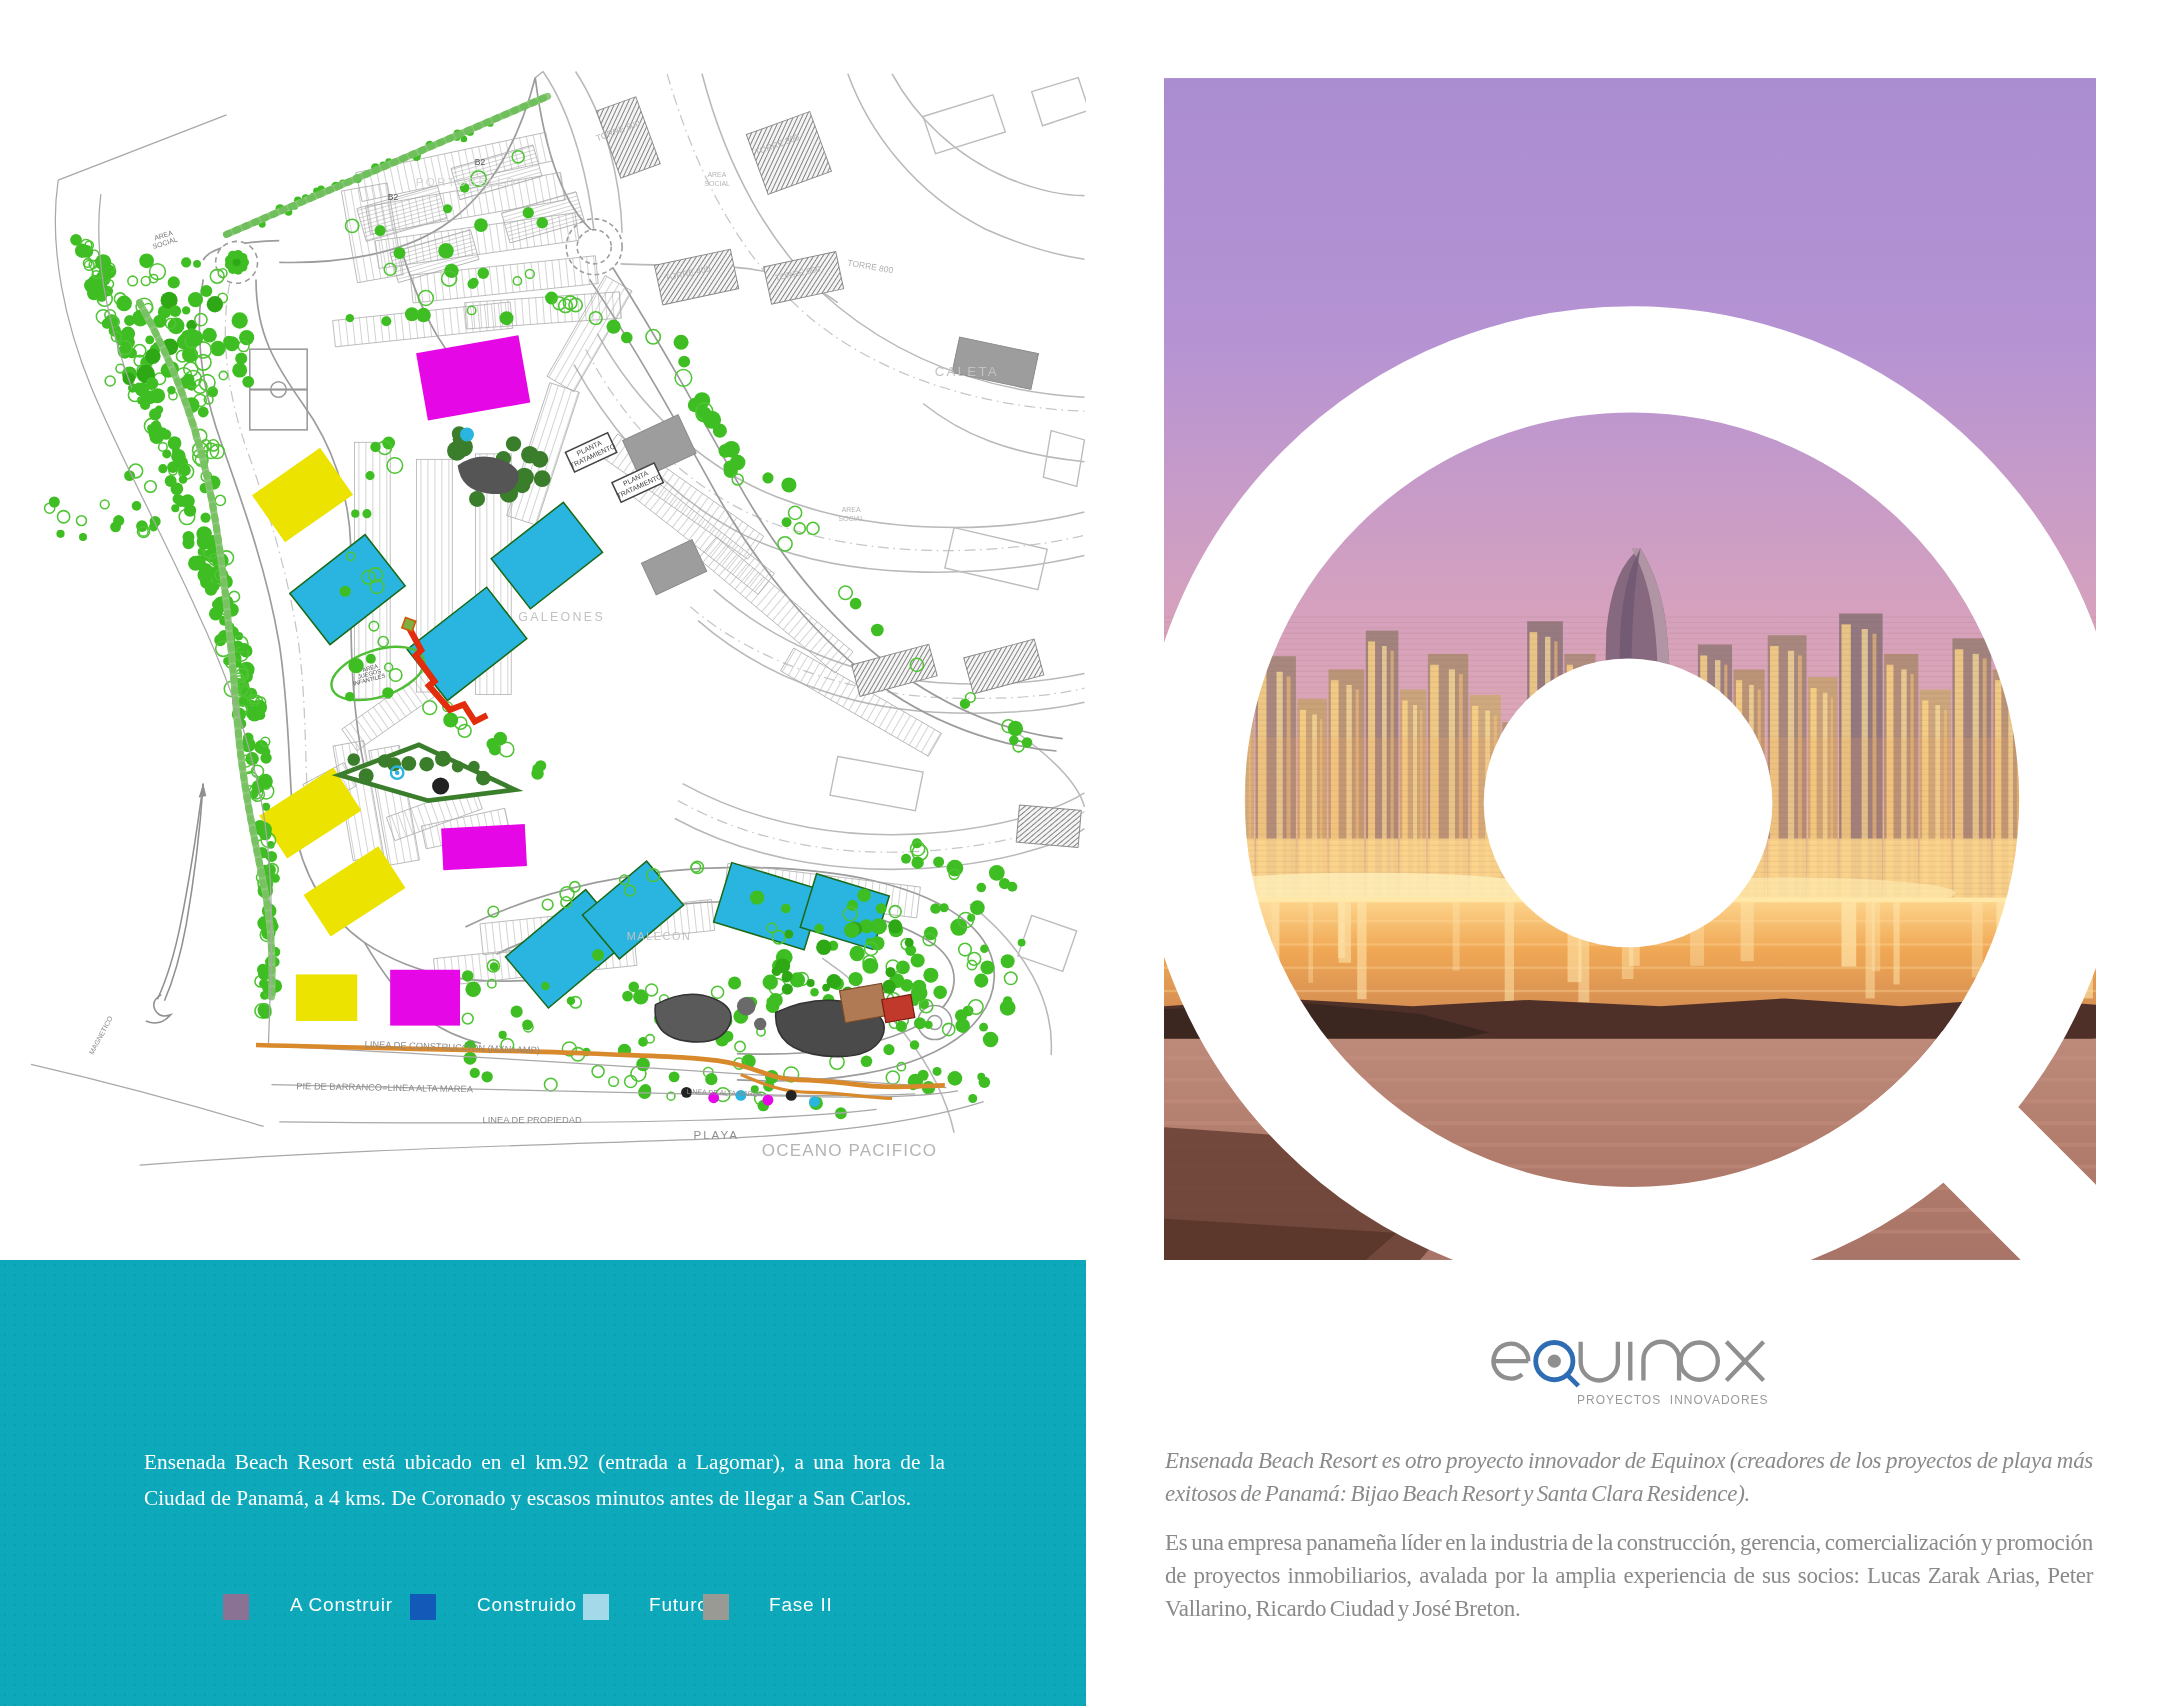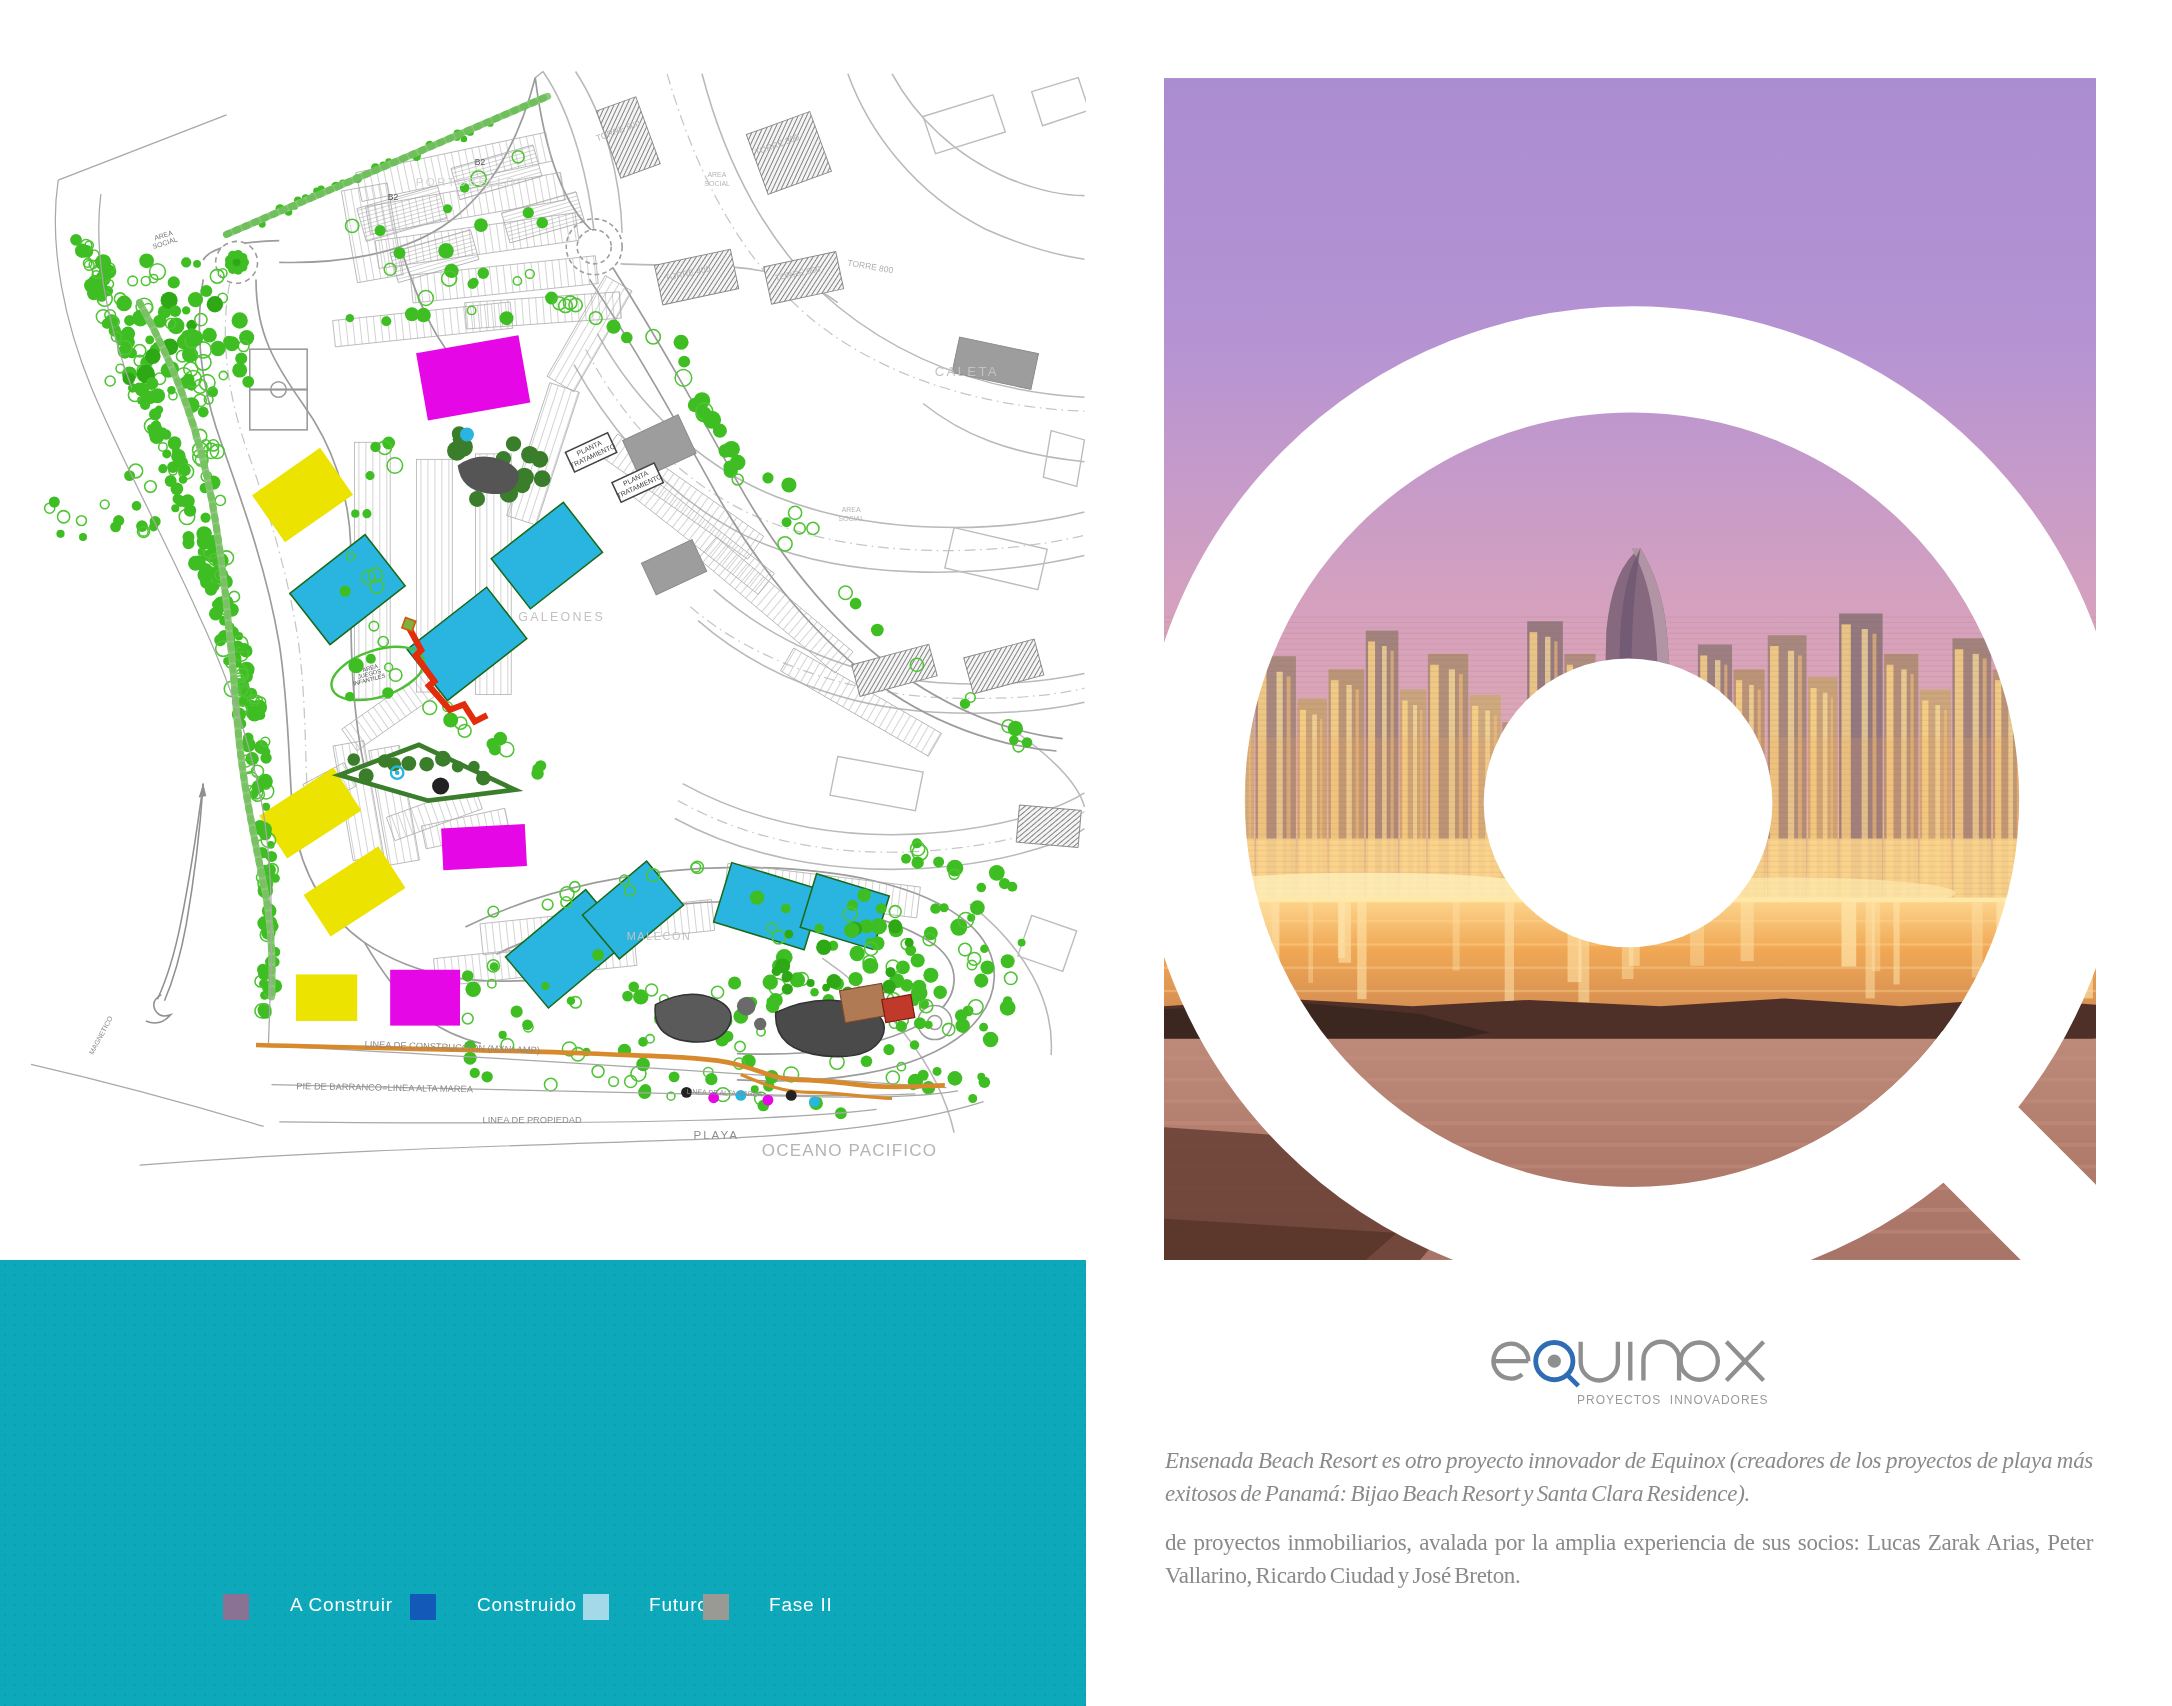--- a/index.html
+++ b/index.html
@@ -1058,20 +1058,24 @@
         <text x="622" y="1448" font-size="12" fill="#8a8a8a">LINEA  DE  PROPIEDAD</text>
         <text x="894" y="1468" font-size="15" letter-spacing="2.5" fill="#8f8f8f">PLAYA</text>
         <text x="982" y="1490" font-size="22" letter-spacing="1.5" fill="#b4b4b4">OCEANO  PACIFICO</text>
         <text x="120" y="1360" font-size="9" fill="#8a8a8a" transform="rotate(-62 120 1360)">MAGNETICO</text>
         <text x="468" y="866" font-size="7.5" fill="#555" transform="rotate(-15 468 866)">AREA</text>
         <text x="462" y="875" font-size="7.5" fill="#555" transform="rotate(-15 462 875)">JUEGOS</text>
         <text x="456" y="884" font-size="7.5" fill="#555" transform="rotate(-15 456 884)">INFANTILES</text>
       </g>
     </svg>
 <div class="abs teal"></div>
+<div class="abs ub-par">
+      <div class="jl">Ensenada Beach Resort está ubicado en el km.92 (entrada a Lagomar), a una hora de la</div>
+      <div>Ciudad de Panamá, a 4 kms. De Coronado y escasos minutos antes de llegar a San Carlos.</div>
+    </div>
 <div class="abs legsq" style="left:223px;background:#8a7295;"></div>
 <div class="abs legtx" style="left:266px;">A Construir</div>
 <div class="abs legsq" style="left:410px;background:#1259b8;"></div>
 <div class="abs legtx" style="left:453px;">Construido</div>
 <div class="abs legsq" style="left:583px;background:#a3d9e8;"></div>
 <div class="abs legtx" style="left:625px;">Futuro</div>
 <div class="abs legsq" style="left:703px;background:#999a94;"></div>
 <div class="abs legtx" style="left:745px;">Fase II</div>
 <svg class="abs" style="left:1164px;top:78px" width="932" height="1182" viewBox="0 0 1201 1523">
       <defs>
@@ -1308,16 +1312,17 @@
         <line x1="100" y1="58" x2="114" y2="72"></line>
       </g>
       <circle cx="83" cy="40" r="8.5" fill="#8f8f8f"></circle>
     </svg>
 <div class="abs proy">PROYECTOS&nbsp;&nbsp;INNOVADORES</div>
 <div class="abs rpar" style="top:1444px;font-style:italic;">
       <div class="jl">Ensenada Beach Resort es otro proyecto innovador de Equinox (creadores de los proyectos de playa más</div>
       <div>exitosos de Panamá: Bijao Beach Resort y Santa Clara Residence).</div>
     </div>
 <div class="abs rpar" style="top:1526px;">
+      <div class="jl">Es una empresa panameña líder en la industria de la construcción, gerencia, comercialización y promoción</div>
       <div class="jl">de proyectos inmobiliarios, avalada por la amplia experiencia de sus socios: Lucas Zarak Arias, Peter</div>
       <div>Vallarino, Ricardo Ciudad y José Breton.</div>
     </div>
 </div>
 
 </body></html>

